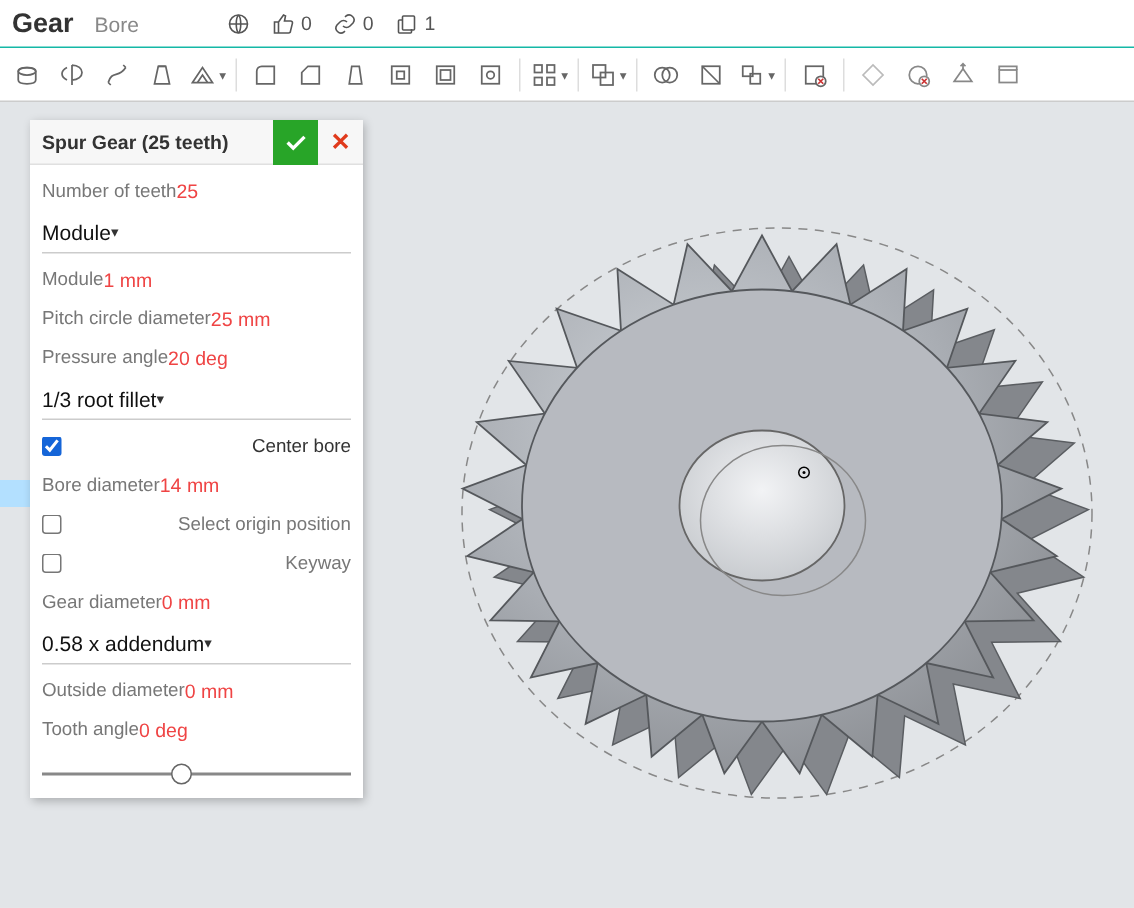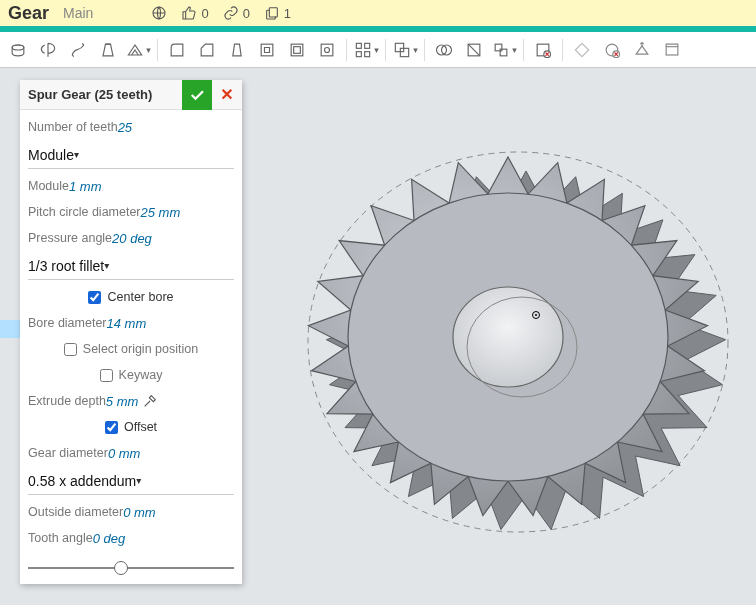--- a/index.html
+++ b/index.html
@@ -1,19 +1,19 @@
 <!DOCTYPE html>
 <html><head>
 <meta charset="utf-8">
 <style>
   * { box-sizing: border-box; margin: 0; padding: 0; font-family: "Segoe UI", Arial, sans-serif; }
   body { width: 756px; height: 605px; background: #e8e8e8; overflow: hidden; position: relative; }
 
   
-  .title-bar { height: 32px; background: #fef9c3; display: flex; align-items: center; padding: 0 8px; gap: 14px; border-bottom: 6px solid #14b8a6; }
+  .title-bar { height: 32px; background: #ffffff; display: flex; align-items: center; padding: 0 8px; gap: 14px; border-bottom: 1px solid #14b8a6; }
   .title-bar .doc-name { font-weight: 700; font-size: 18px; color: #333; }
   .title-bar .tab { font-size: 14px; color: #888; }
   .title-bar .spacer { width: 30px; }
   .title-bar .meta { display: flex; align-items: center; gap: 14px; color: #555; font-size: 13px; }
   .title-bar .meta span { display: flex; align-items: center; gap: 4px; }
   .title-bar svg { width: 16px; height: 16px; }
 
   
   .toolbar { height: 36px; background: #fff; display: flex; align-items: center; padding: 0 4px; gap: 2px; border-bottom: 1px solid #ccc; }
   .toolbar .tbtn { width: 28px; height: 28px; display: flex; align-items: center; justify-content: center; border-radius: 2px; cursor: pointer; color: #555; }
@@ -30,46 +30,46 @@
 
   
   .panel { position: absolute; left: 20px; top: 12px; width: 222px; background: #fff; box-shadow: 1px 2px 6px rgba(0,0,0,0.25); font-size: 13px; }
   .panel-header { display: flex; align-items: center; height: 30px; padding-left: 8px; background: #f7f7f7; border-bottom: 1px solid #e0e0e0; font-weight: 600; color: #333; }
   .panel-header .title { flex: 1; }
   .panel-header .ok { width: 30px; height: 30px; background: #28a528; display:flex; align-items:center; justify-content:center; cursor:pointer;}
   .panel-header .cancel { width: 30px; height: 30px; display:flex; align-items:center; justify-content:center; cursor:pointer; color:#e03a1c; font-size:16px;}
   .panel-body { padding: 4px 8px 10px 8px; }
   .row { display: flex; align-items: center; height: 26px; justify-content: flex-start; color: #666; }
   .row .label { font-size: 12.5px; color: #777; }
-  .row .val { font-size: 13px; color: #0369a1; font-style: italic; }
+  .row .val { font-size: 13px; color: #ef4444; }
   .row.select { border-bottom: 1px solid #ccc; height: 28px; margin: 1px 0 4px 0; }
   .row.select .label { color: #111; font-size: 14px; }
   .row.select::after { content: "▾"; font-size: 10px; color: #333; }
-  .row.check { justify-content: center; gap: 6px; }
+  .row.check { justify-content: space-between; gap: 6px; }
   .row.check input { width: 13px; height: 13px; accent-color: #1565d8; }
   .row .pick { width:16px; height:16px; margin-left:4px; color:#555;}
   .slider-row { padding: 6px 0 2px 0; }
   .slider { -webkit-appearance: none; width: 100%; height: 2px; background: #888; outline: none; }
   .slider::-webkit-slider-thumb { -webkit-appearance:none; width:14px; height:14px; border-radius:50%; background:#fff; border:1px solid #666; cursor:pointer;}
   .slider::-moz-range-thumb { width:14px; height:14px; border-radius:50%; background:#fff; border:1px solid #666; cursor:pointer;}
 
   
   .viewport { position:absolute; left:260px; top:0; right:0; bottom:0; display:flex; align-items:center; justify-content:center;}
   .gear-vis { width: 460px; height: 460px; }
 
   .center-dot { position:absolute; left: 532px; top: 243px; width:8px; height:8px; border:1.5px solid #000; border-radius:50%; background:transparent;}
   .center-dot::after{content:""; position:absolute; left:2px; top:2px; width:2px; height:2px; background:#000; border-radius:50%;}
 
 </style>
 </head>
 <body>
 
 <div class="title-bar">
   <span class="doc-name">Gear</span>
-  <span class="tab">Main</span>
+  <span class="tab">Bore</span>
   <span class="spacer"></span>
   <div class="meta">
     <span>
       <svg viewBox="0 0 24 24" fill="none" stroke="#555" stroke-width="1.6">
           <circle cx="12" cy="12" r="9"></circle>
           <path d="M3 12h18M12 3c3 3 3 15 0 18M12 3c-3 3-3 15 0 18"></path>
         </svg>
     </span>
     <span>
       <svg viewBox="0 0 24 24" fill="none" stroke="#555" stroke-width="1.6">
@@ -285,36 +285,21 @@
       <div class="row check">
         <input type="checkbox" style="">
         <span class="label">Select origin position</span>
       </div>
 
       <div class="row check">
         <input type="checkbox" style="">
         <span class="label">Keyway</span>
       </div>
 
-      <div class="row">
-        <span class="label">Extrude depth</span>
-        <span style="display:flex; align-items:center;">
-          <span class="val">5 mm</span>
-          <span class="pick">
-            <svg viewBox="0 0 24 24" fill="none" stroke="#555" stroke-width="1.6">
-                <path d="M4 20l8-8M14 4l6 6-3 3-6-6zM14 4l-2 2"></path>
-              </svg>
-          </span>
-        </span>
-      </div>
-
-      <div class="row check">
-        <input type="checkbox" checked="" style="">
-        <span class="label" style="color:#333">Offset</span>
-      </div>
+
 
       <div class="row">
         <span class="label">Gear diameter</span>
         <span class="val">0 mm</span>
       </div>
 
       <div class="row select">
         <span class="label">0.58 x addendum</span>
       </div>
 

